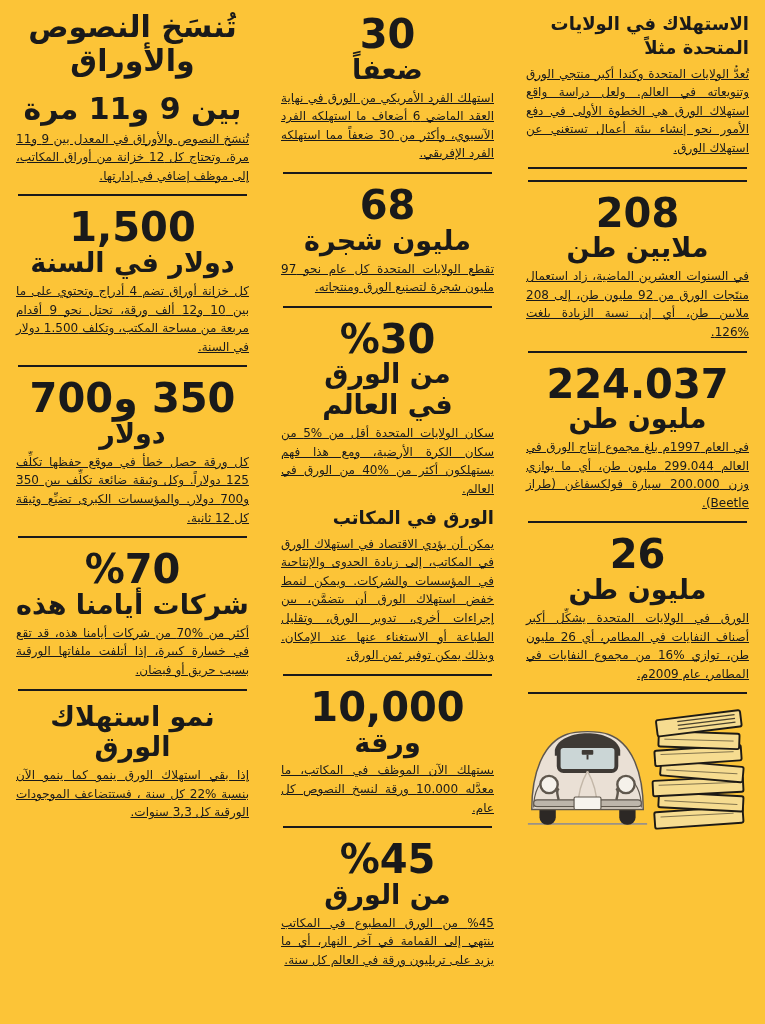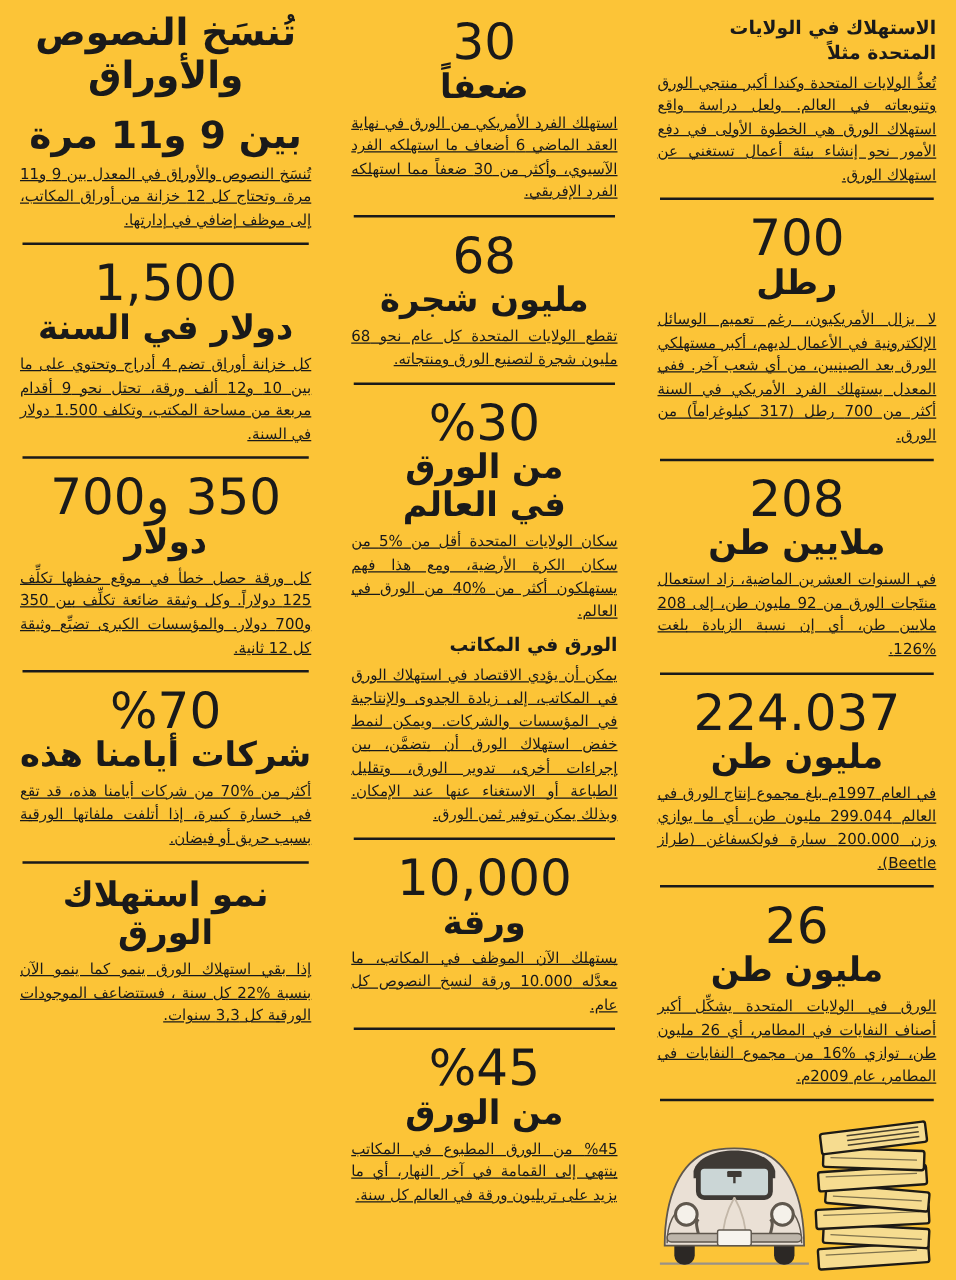--- a/index.html
+++ b/index.html
@@ -10,30 +10,30 @@
     color:#1A1A1A;
     direction:rtl;
     display:grid;
     grid-template-columns:255px 245px 265px;
     overflow:hidden;
     font-family:"DejaVu Sans", sans-serif;
   }
   .col{padding:10px 16px 0;box-sizing:border-box;}
   .col-left{}
   .title{
-    font-size:15px;font-weight:bold;margin:2px 0 4px;line-height:1.35;
+    font-size:18px;font-weight:bold;margin:2px 0 4px;line-height:1.35;
     text-align:right;
   }
   .body{
     font-size:12px;line-height:1.55;margin:3px 0 8px;
     text-align:justify;
     text-decoration:underline;
   }
   .num{
-    font-size:40px;font-weight:normal;text-align:center;line-height:1.02;
+    font-size:40px;font-weight:bold;text-align:center;line-height:1.02;
     margin-top:4px;
   }
   .unit{
     font-size:27px;font-weight:bold;text-align:center;line-height:1.14;
     white-space:pre-line;margin-bottom:3px;
   }
   .unit.big-title{font-size:30px;}
   .unit.spaced{margin-top:14px;}
   .divider{height:2px;background:#1A1A1A;margin:9px 2px 11px;}
   .illus{
@@ -46,25 +46,20 @@
 
 <main class="page">
 
   <section class="col">
     <div>
       <h2 class="title">الاستهلاك في الولايات المتحدة مثلاً</h2>
       <p class="body">تُعدُّ الولايات المتحدة وكندا أكبر منتجي الورق وتنويعاته في العالم. ولعل دراسة واقع استهلاك الورق هي الخطوة الأولى في دفع الأمور نحو إنشاء بيئة أعمال تستغني عن استهلاك الورق.</p>
     </div>
     <div class="divider"></div>
 
-    <div>
-      <div class="num">700</div>
-      <div class="unit">رطل</div>
-      <p class="body">لا يزال الأمريكيون، رغم تعميم الوسائل الإلكترونية في الأعمال لديهم، أكبر مستهلكي الورق بعد الصينيين، من أي شعب آخر. ففي المعدل يستهلك الفرد الأمريكي في السنة أكثر من 700 رطل (317 كيلوغراماً) من الورق.</p>
-    </div>
     <div class="divider"></div>
 
     <div>
       <div class="num">208</div>
       <div class="unit">ملايين طن</div>
       <p class="body">في السنوات العشرين الماضية، زاد استعمال منتَجات الورق من 92 مليون طن، إلى 208 ملايين طن، أي إن نسبة الزيادة بلغت %126.</p>
     </div>
     <div class="divider"></div>
 
     <div>
@@ -144,21 +139,21 @@
     <div>
       <div class="num">30</div>
       <div class="unit">ضعفاً</div>
       <p class="body">استهلك الفرد الأمريكي من الورق في نهاية العقد الماضي 6 أضعاف ما استهلكه الفرد الآسيوي، وأكثر من 30 ضعفاً مما استهلكه الفرد الإفريقي.</p>
     </div>
     <div class="divider"></div>
 
     <div>
       <div class="num">68</div>
       <div class="unit">مليون شجرة</div>
-      <p class="body">تقطع الولايات المتحدة كل عام نحو 68 مليون شجرة لتصنيع الورق ومنتجاته.</p>
+      <p class="body">تقطع الولايات المتحدة كل عام نحو 97 مليون شجرة لتصنيع الورق ومنتجاته.</p>
     </div>
     <div class="divider"></div>
 
     <div>
       <div class="num">%30</div>
       <div class="unit">من الورق
 في العالم</div>
       <p class="body">سكان الولايات المتحدة أقل من %5 من سكان الكرة الأرضية، ومع هذا فهم يستهلكون أكثر من %40 من الورق في العالم.</p>
     </div>
 

